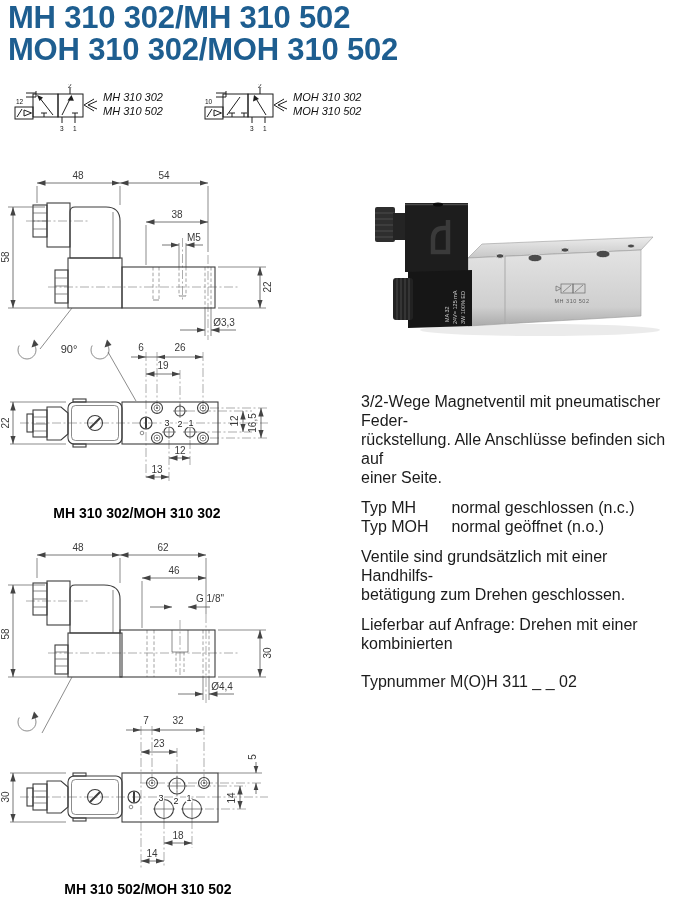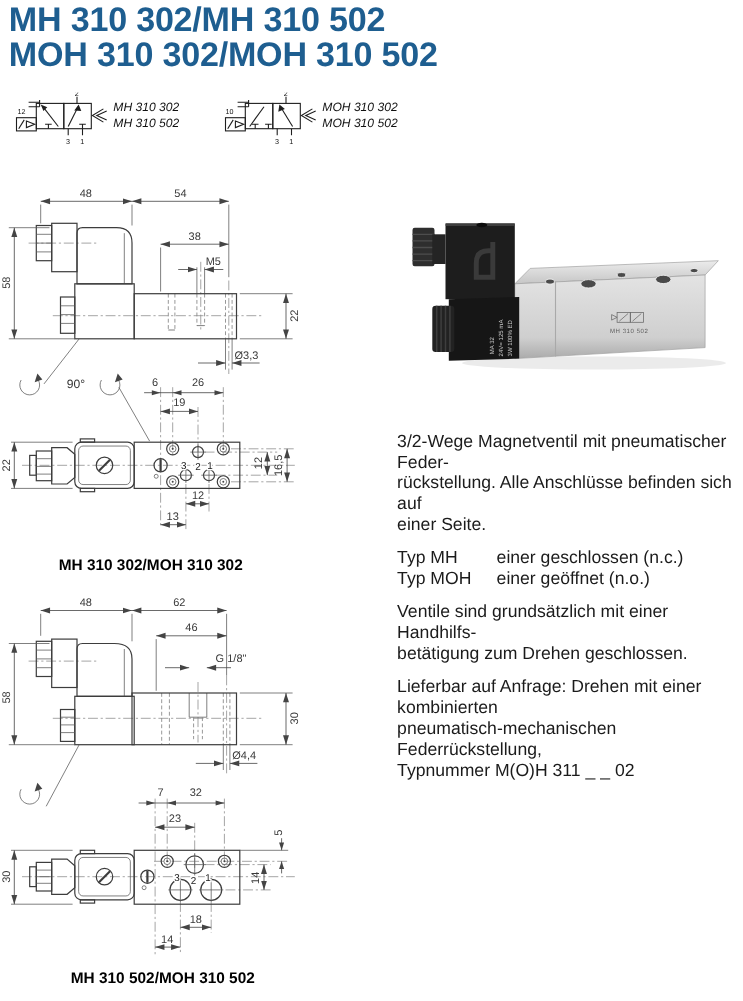--- a/index.html
+++ b/index.html
@@ -447,28 +447,28 @@
   </svg>
 
   <div class="desc">
     <p>
       <span>3/2-Wege Magnetventil mit pneumatischer Feder-</span><br>
       <span>rückstellung. Alle Anschlüsse befinden sich auf</span><br>
       <span>einer Seite.</span>
     </p>
     <p>
       <span class="tn">Typ MH</span>
-      <span>einer geschlossen (n.c.)</span><br>
+      <span>normal geschlossen (n.c.)</span><br>
       <span class="tn">Typ MOH</span>
-      <span>einer geöffnet (n.o.)</span>
+      <span>normal geöffnet (n.o.)</span>
     </p>
     <p>
       <span>Ventile sind grundsätzlich mit einer Handhilfs-</span><br>
       <span>betätigung zum Drehen geschlossen.</span>
     </p>
     <p>
       <span>Lieferbar auf Anfrage: Drehen mit einer kombinierten</span><br>
-      <span>pneumatisch-mechanischen Federrückstellung,</span><br>
+      <br>
       <span>Typnummer M(O)H 311 _ _ 02</span>
     </p>
   </div>
 
 </div>
 
 </body></html>

